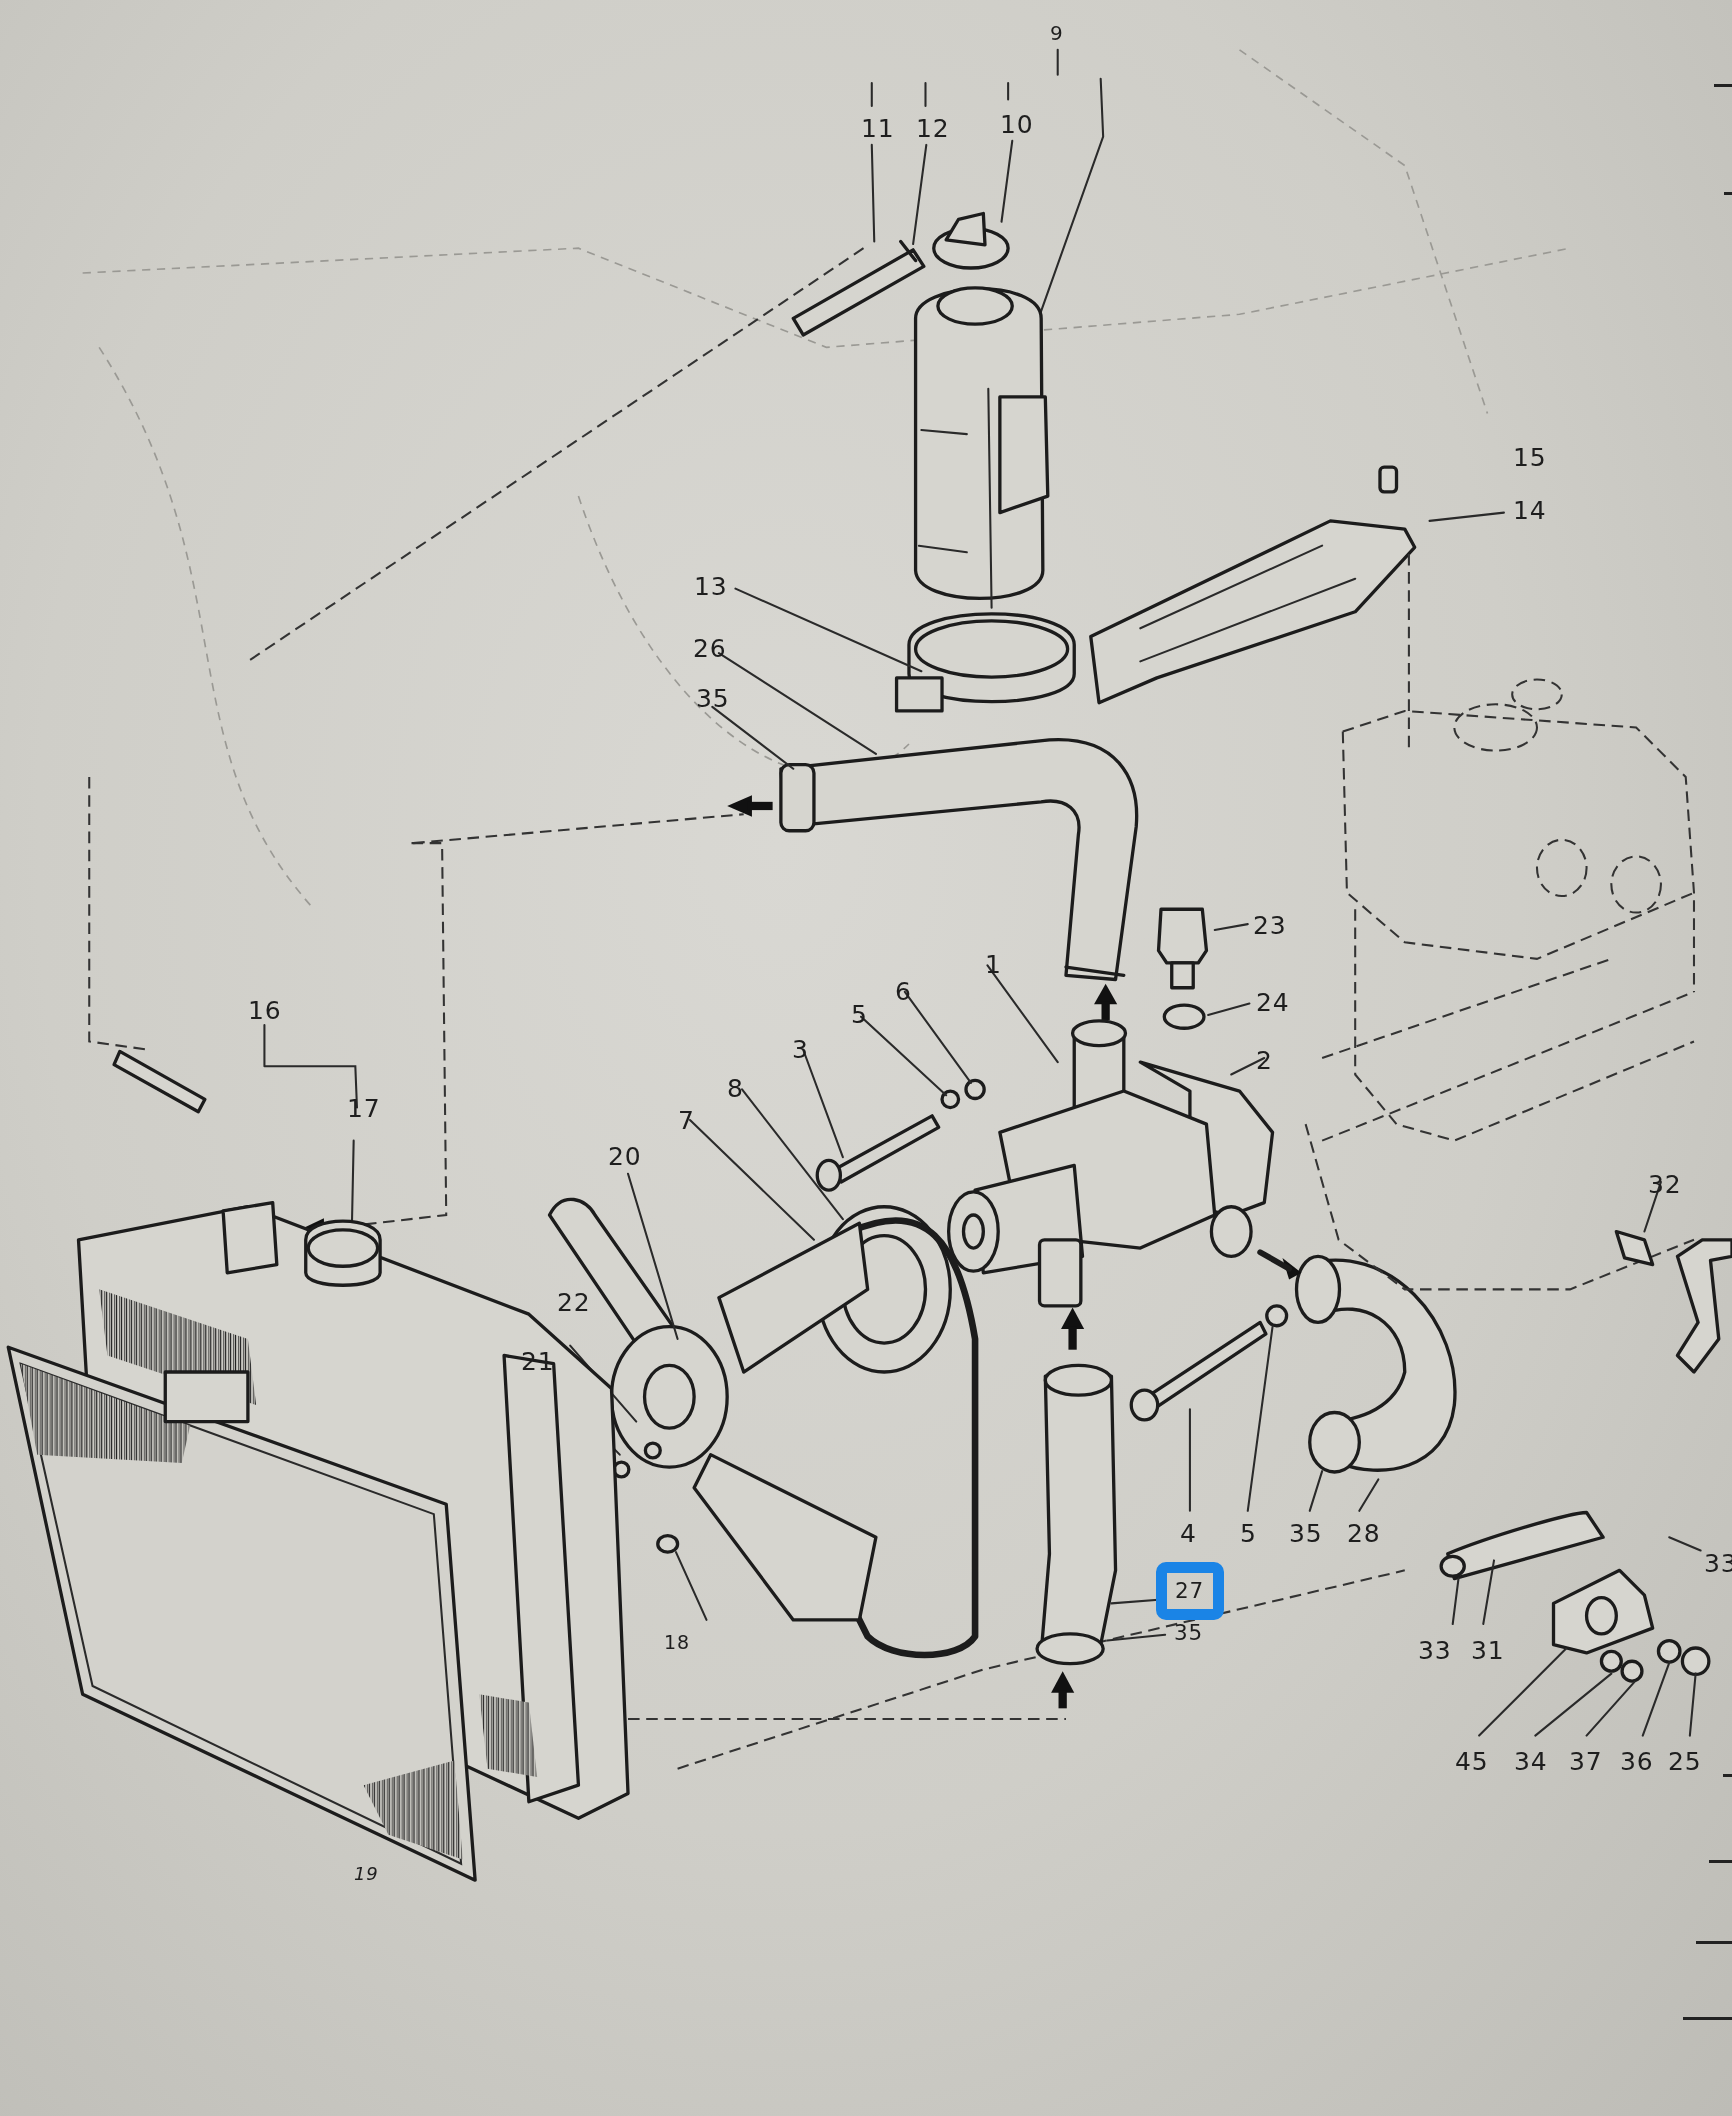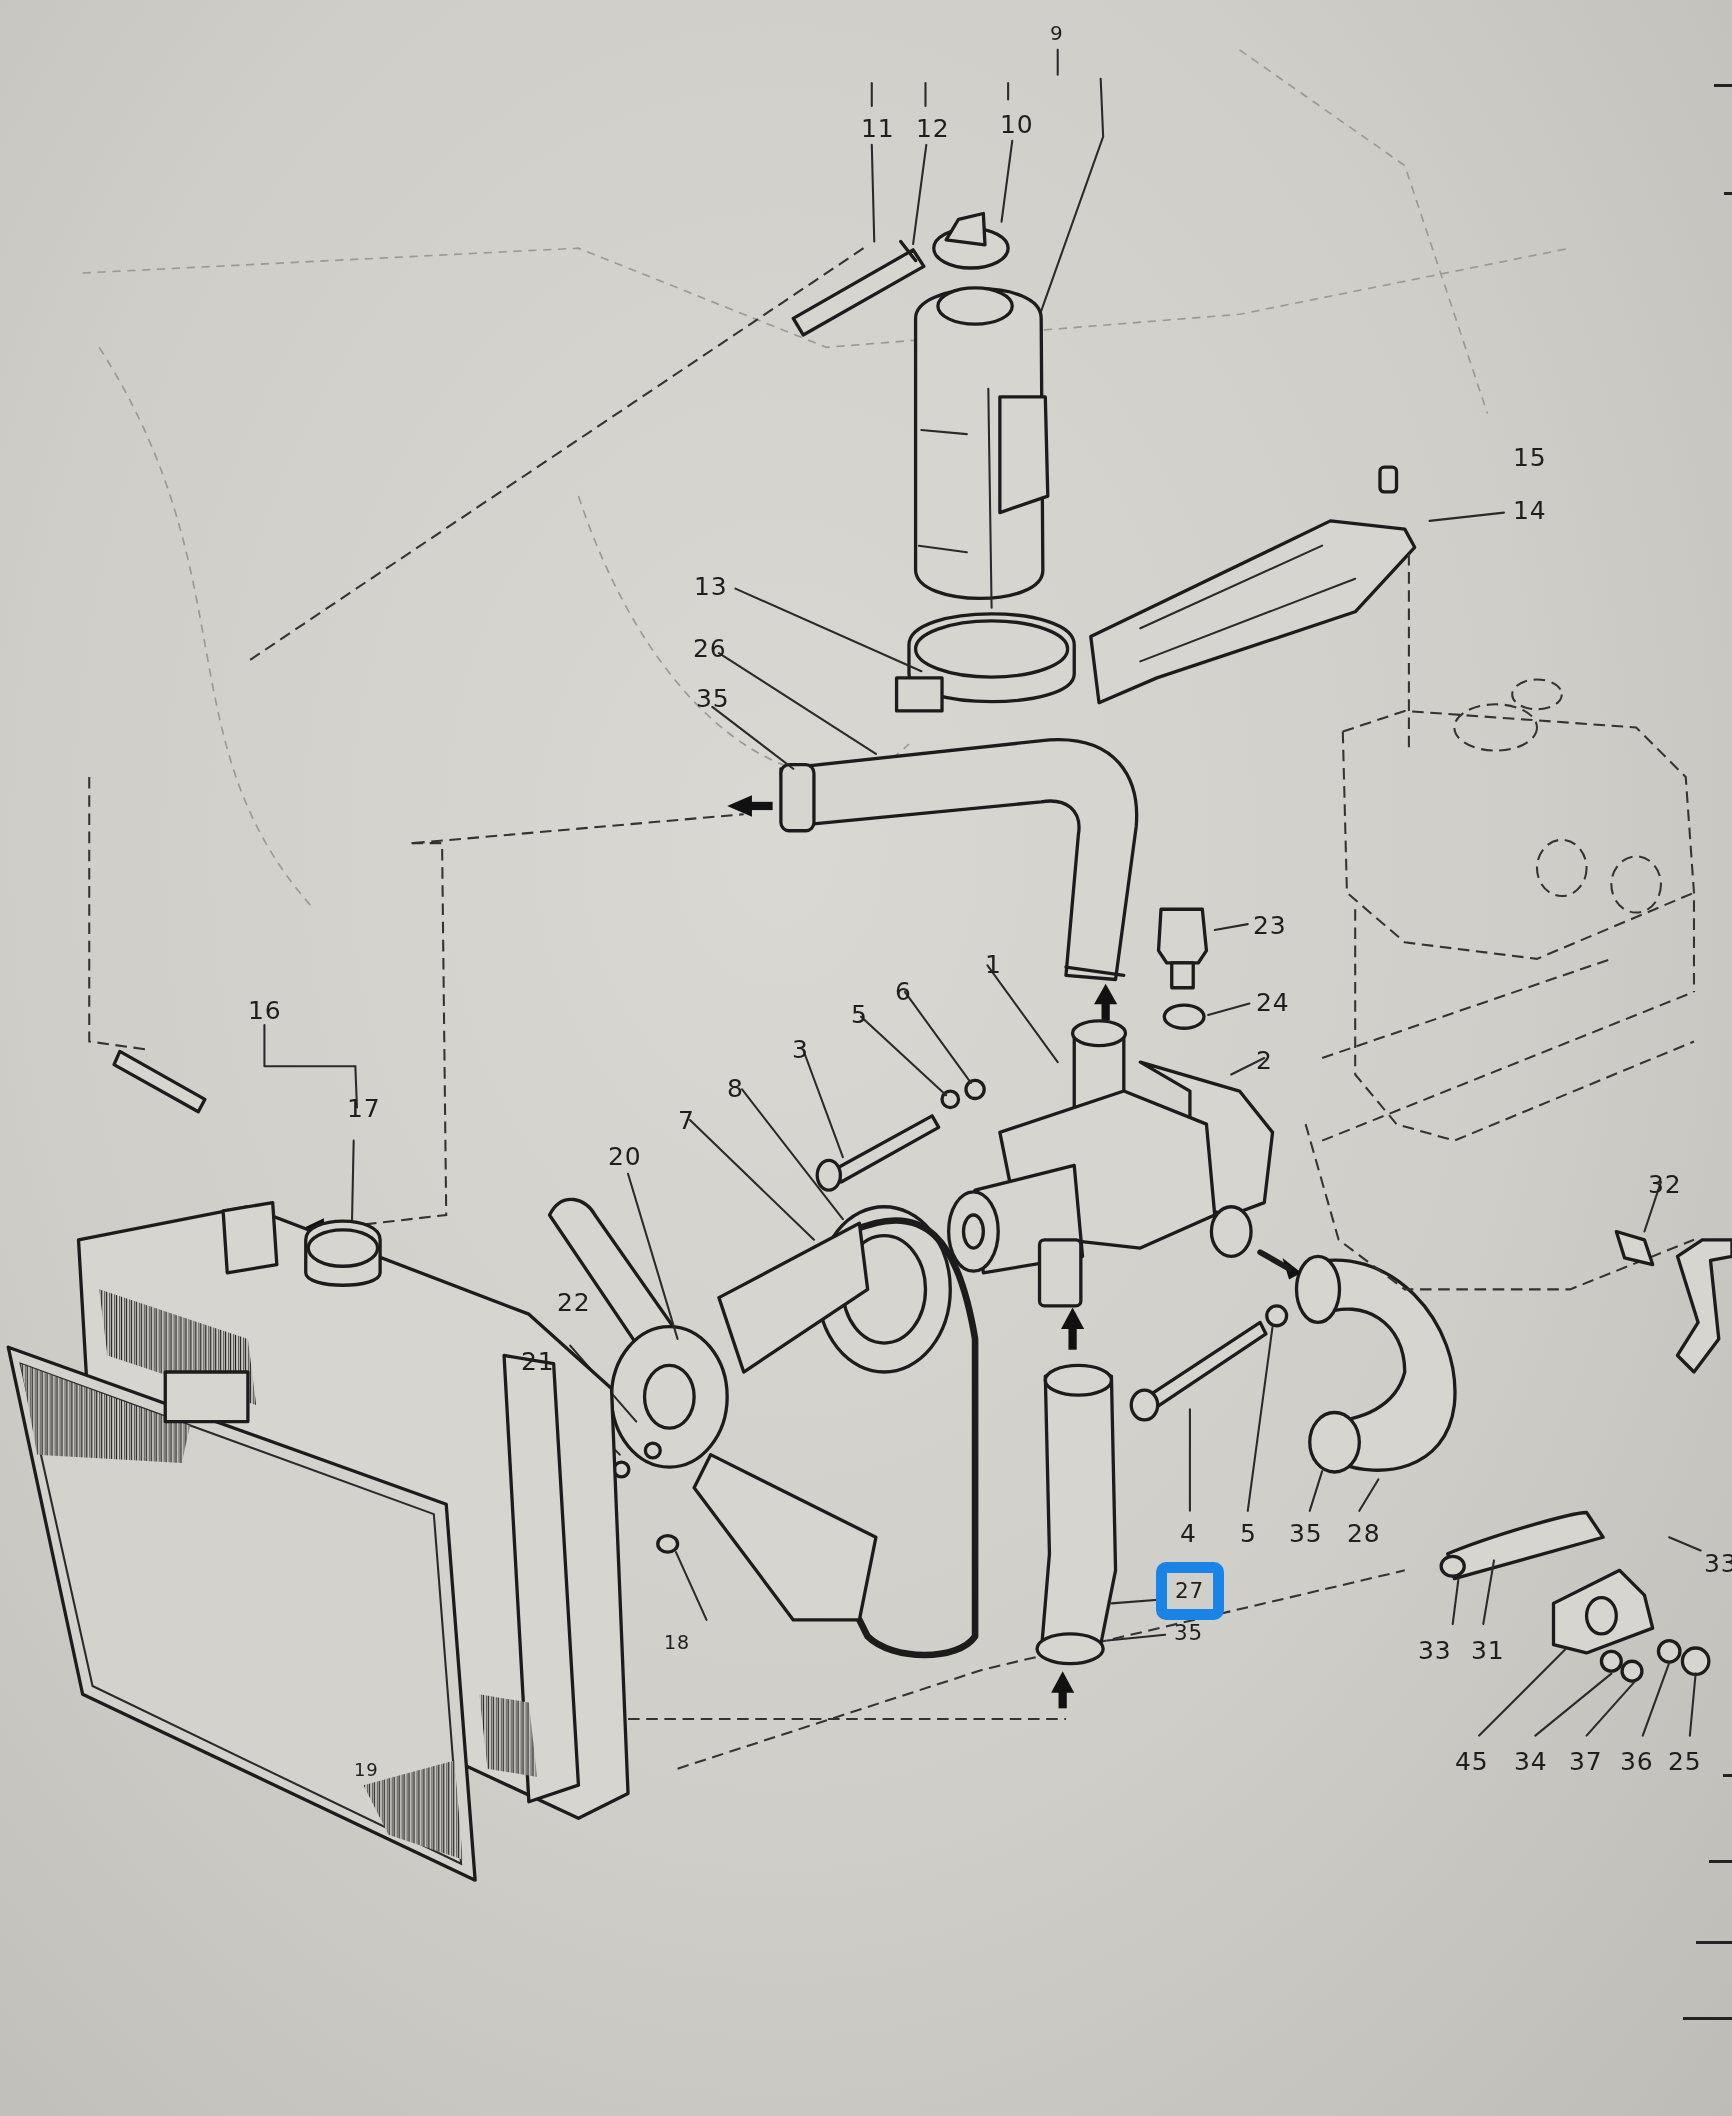--- a/index.html
+++ b/index.html
@@ -281,21 +281,21 @@
   <div class="callout" style="left:1174px;top:1622px;font-size:21.5px;">35</div>
   <div class="callout" style="left:664px;top:1633px;font-size:19px;">18</div>
   <div class="callout" style="left:1704px;top:1551px;">33</div>
   <div class="callout" style="left:1418px;top:1638px;">33</div>
   <div class="callout" style="left:1471px;top:1638px;">31</div>
   <div class="callout" style="left:1455px;top:1749px;">45</div>
   <div class="callout" style="left:1514px;top:1749px;">34</div>
   <div class="callout" style="left:1569px;top:1749px;">37</div>
   <div class="callout" style="left:1620px;top:1749px;">36</div>
   <div class="callout" style="left:1668px;top:1749px;">25</div>
-  <div class="callout small" style="left:354px;top:1761px;">19</div>
+  <div class="callout small" style="left:354px;top:1865px;font-style:italic;">19</div>
 
   <div class="edge-mark" style="left:1714px;top:84px;width:18px;"></div>
   <div class="edge-mark" style="left:1724px;top:192px;width:8.3px;"></div>
   <div class="edge-mark" style="left:1723px;top:1774px;width:10px;"></div>
   <div class="edge-mark" style="left:1709px;top:1860px;width:23px;"></div>
   <div class="edge-mark" style="left:1696px;top:1941px;width:36px;"></div>
   <div class="edge-mark" style="left:1683px;top:2017px;width:50px;"></div>
 </div>
 
 

